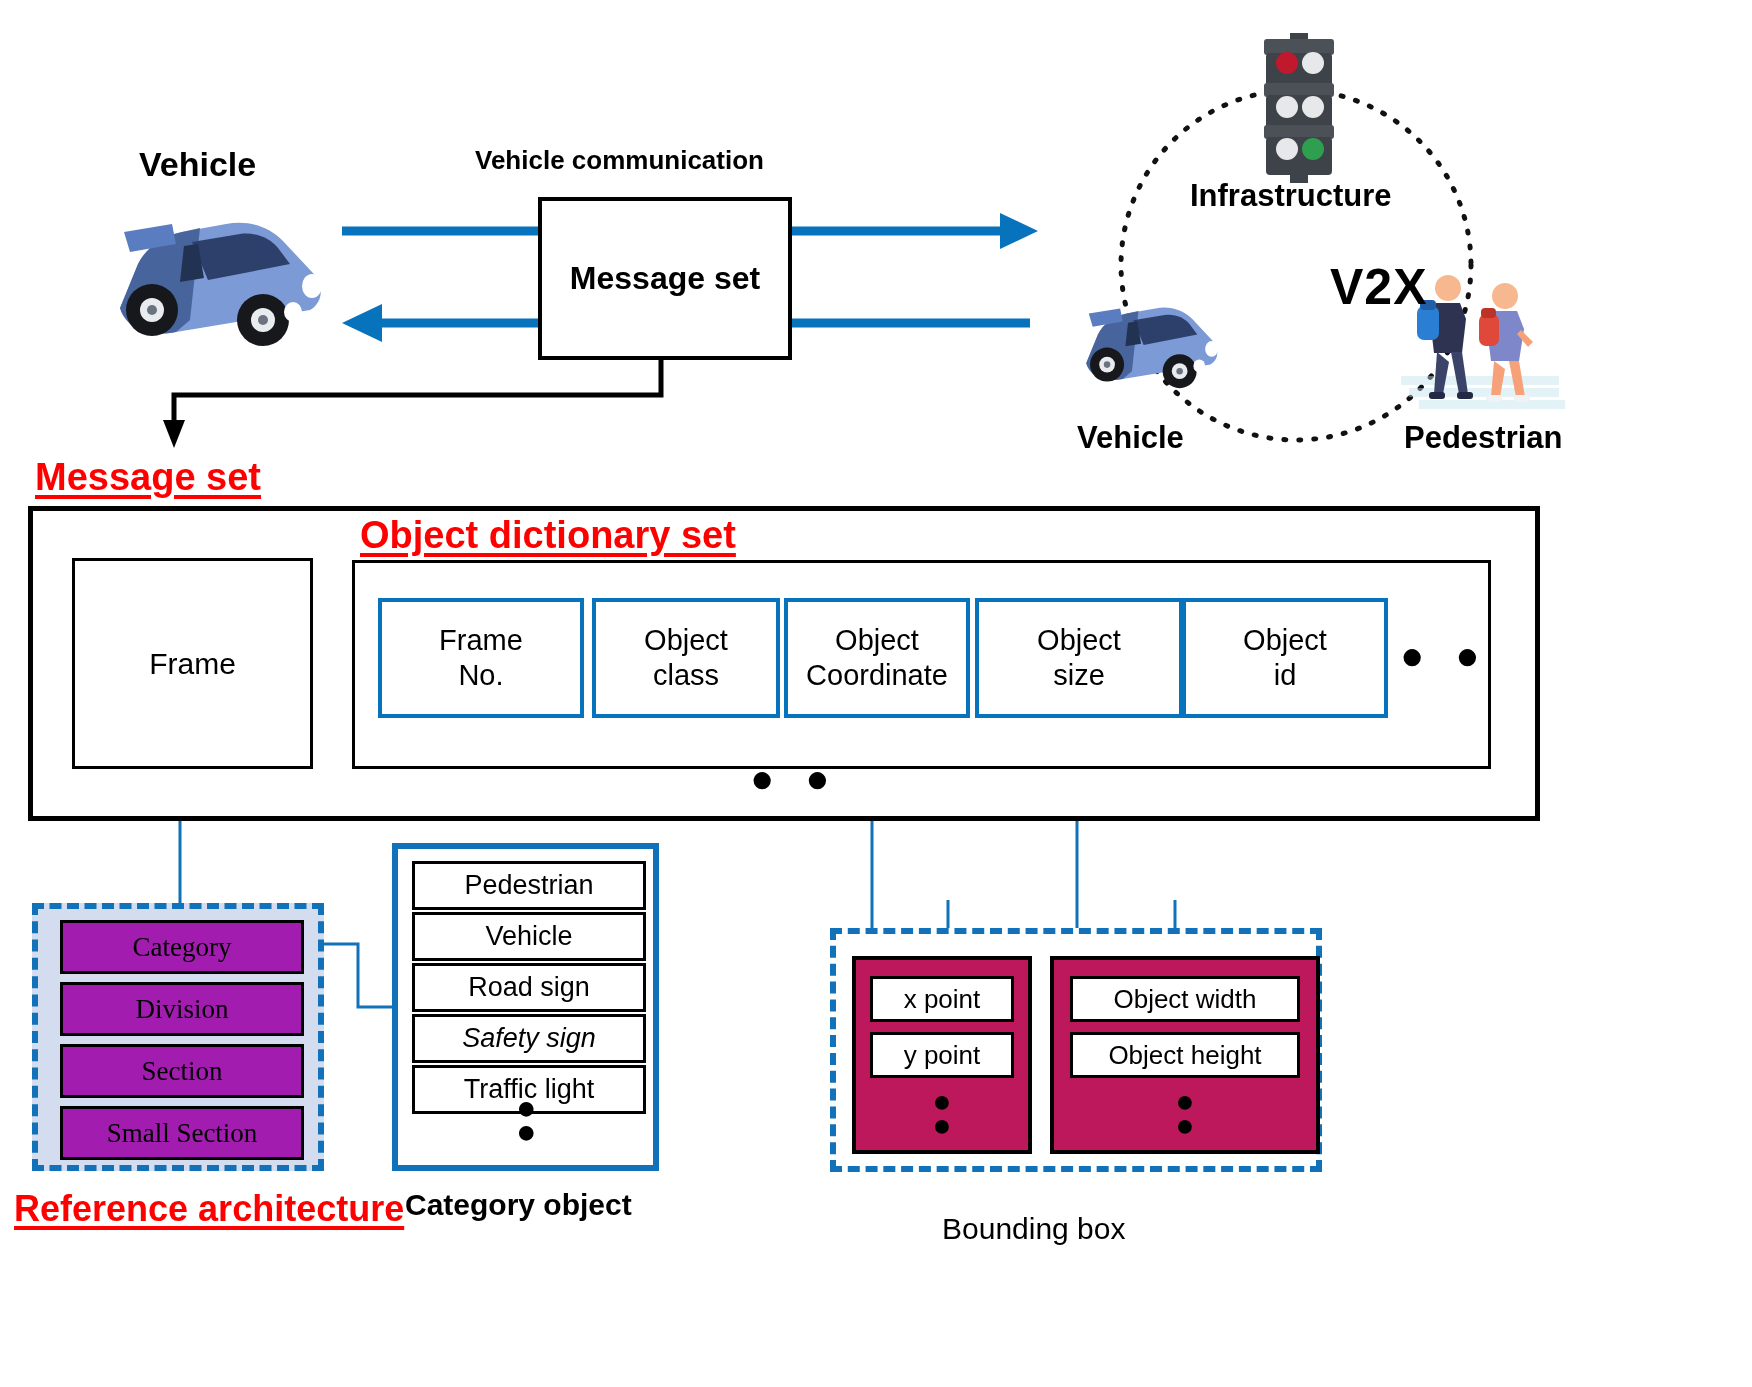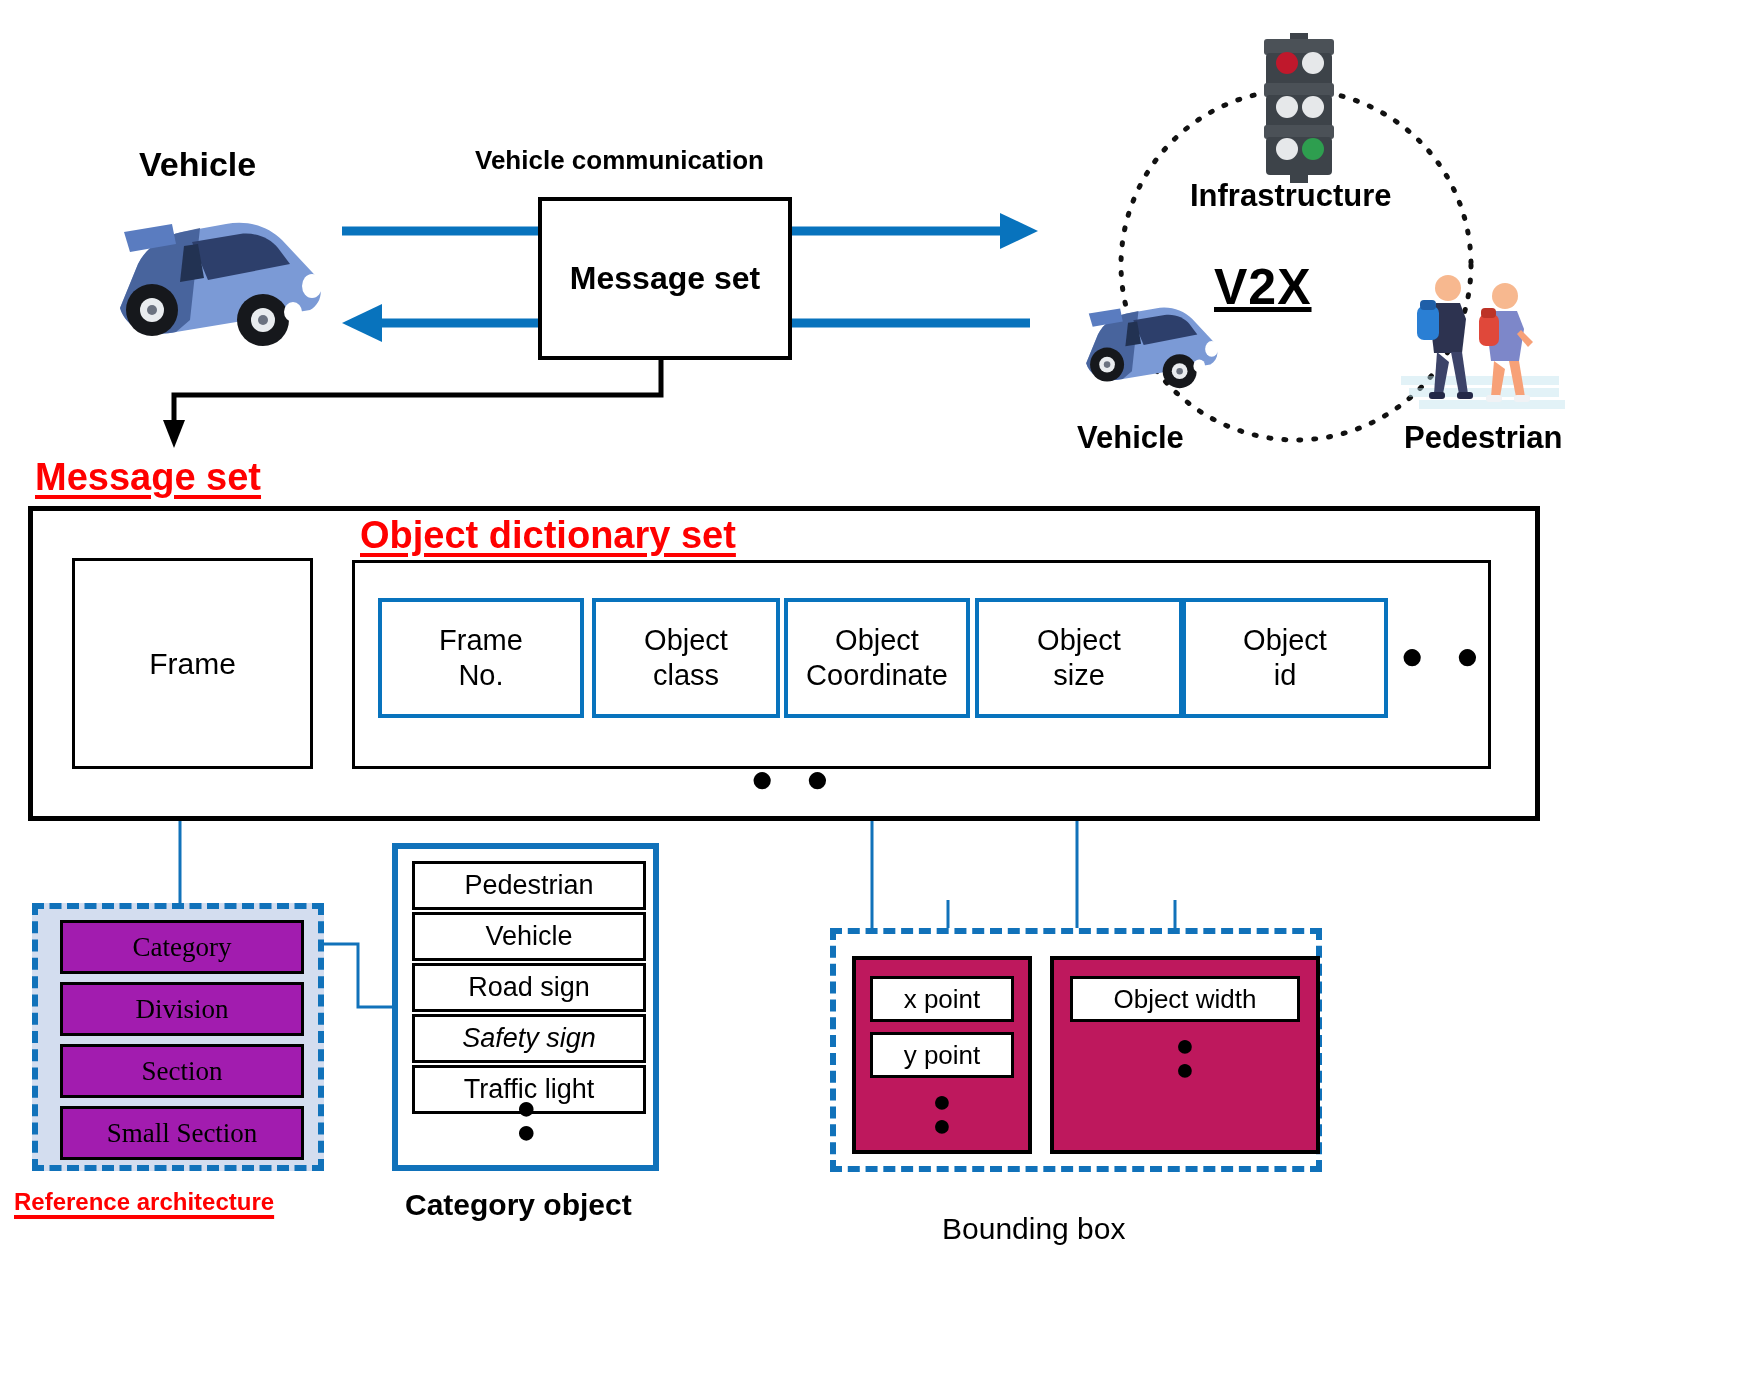--- a/index.html
+++ b/index.html
@@ -6,41 +6,41 @@
   body{
     width:1752px;height:1387px;position:relative;overflow:hidden;
     font-family:"Liberation Sans", sans-serif;
     color:#000;
   }
   .abs{position:absolute;}
   
   .label-vehicle-left{left:139px;top:145px;font-size:34px;font-weight:bold;}
   .label-veh-comm{left:475px;top:145px;font-size:26px;font-weight:bold;}
   .label-infra{left:1190px;top:178px;font-size:31px;font-weight:bold;}
-  .label-v2x{left:1214px;top:258px;font-size:50px;font-weight:bold;letter-spacing:1px;text-decoration:underline;}
+  .label-v2x{left:1330px;top:258px;font-size:50px;font-weight:bold;letter-spacing:1px;}
   .label-vehicle-right{left:1077px;top:420px;font-size:31px;font-weight:bold;}
   .label-pedestrian{left:1404px;top:420px;font-size:31px;font-weight:bold;}
 
   
   .msgset-box{
     left:538px;top:197px;width:246px;height:155px;
     border:4px solid #000;background:#fff;
     display:flex;align-items:center;justify-content:center;
     font-size:32px;font-weight:bold;
   }
 
   
   .red-heading{
     color:#ff0000;font-weight:bold;
     text-decoration:underline;text-decoration-thickness:4px;
     text-underline-offset:5px;
   }
   .h-message-set{left:35px;top:456px;font-size:38px;}
   .h-object-dict{left:360px;top:514px;font-size:38px;}
-  .h-ref-arch{left:14px;top:1188px;font-size:24px;}
+  .h-ref-arch{left:14px;top:1188px;font-size:36px;}
 
   
   .cap-category-object{left:405px;top:1188px;font-size:30px;font-weight:bold;}
   .cap-bounding-box{left:942px;top:1188px;font-size:30px;font-weight:normal;margin-top:24px;}
 
   
   .msgset-outer{
     left:28px;top:506px;width:1502px;height:305px;
     border:5px solid #000;background:#fff;
   }
@@ -270,16 +270,17 @@
 <div class="abs bbox"></div>
 
 <div class="abs bb-col" style="left:852px;width:172px;">
   <div class="bb-item" style="margin:16px 14px 0 14px;">x point</div>
   <div class="bb-item" style="margin:10px 14px 0 14px;">y point</div>
   <div class="bb-dots">●<br>●</div>
 </div>
 
 <div class="abs bb-col" style="left:1050px;width:262px;">
   <div class="bb-item" style="margin:16px 16px 0 16px;">Object width</div>
+  <div class="bb-item" style="margin:10px 16px 0 16px;">Object height</div>
   <div class="bb-dots">●<br>●</div>
 </div>
 
 <div class="abs cap-bounding-box">Bounding box</div>
 
 </body></html>

